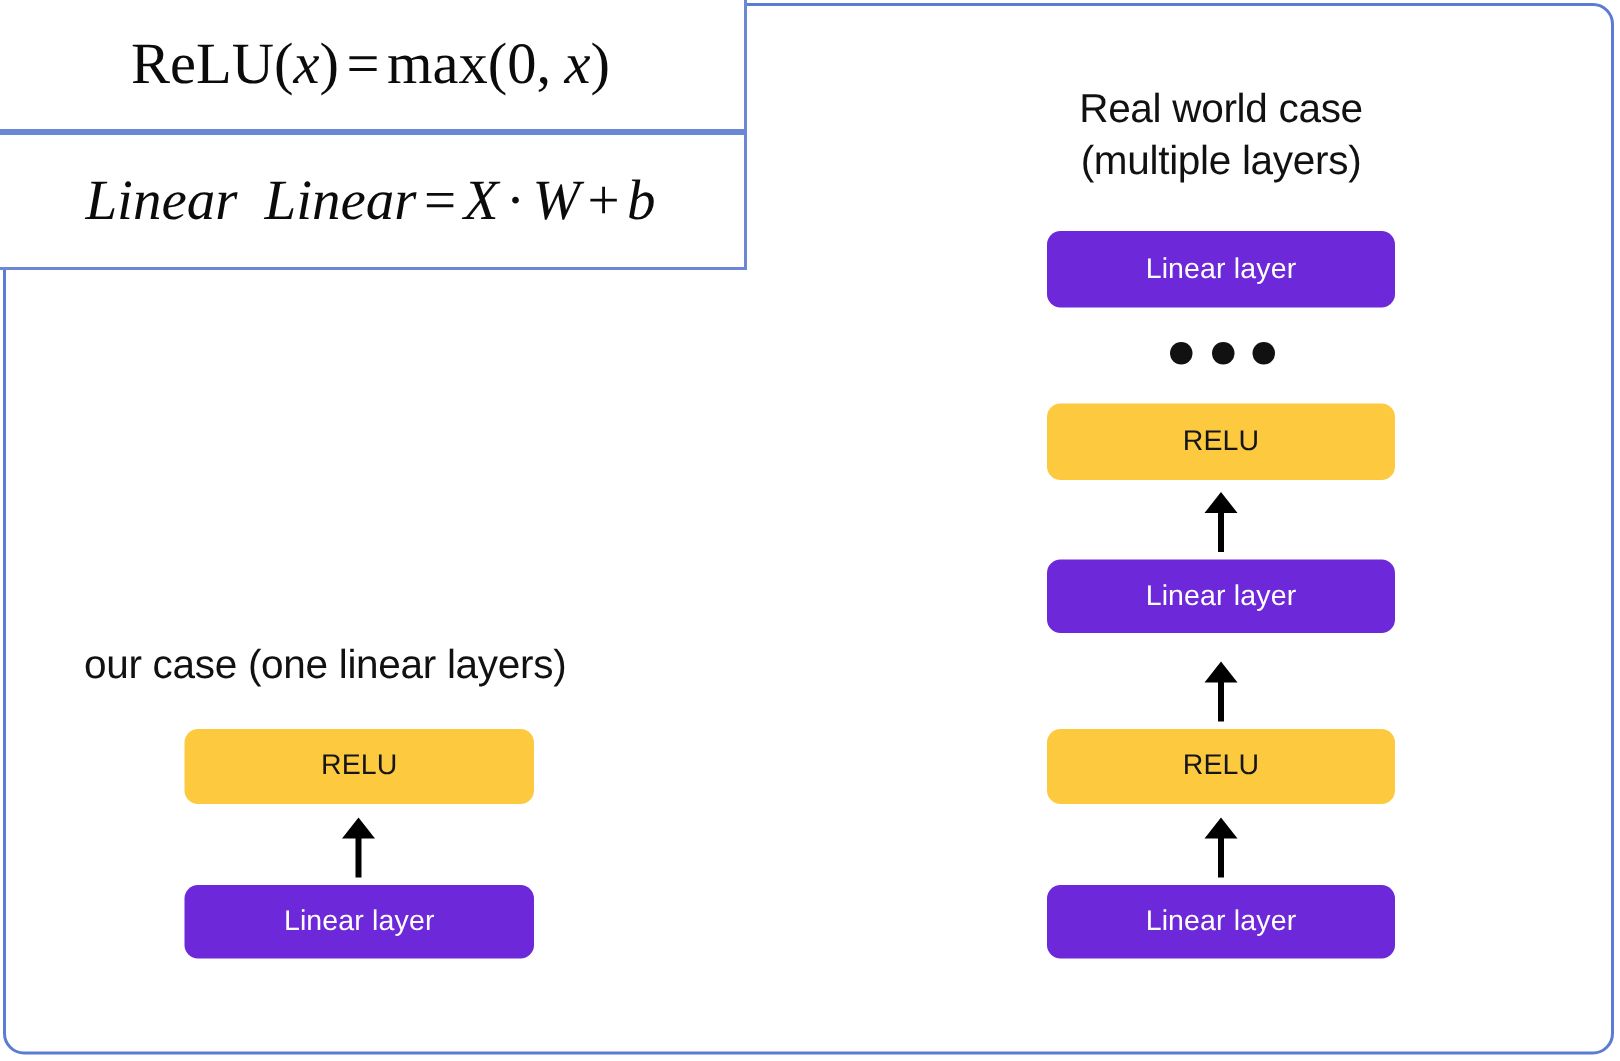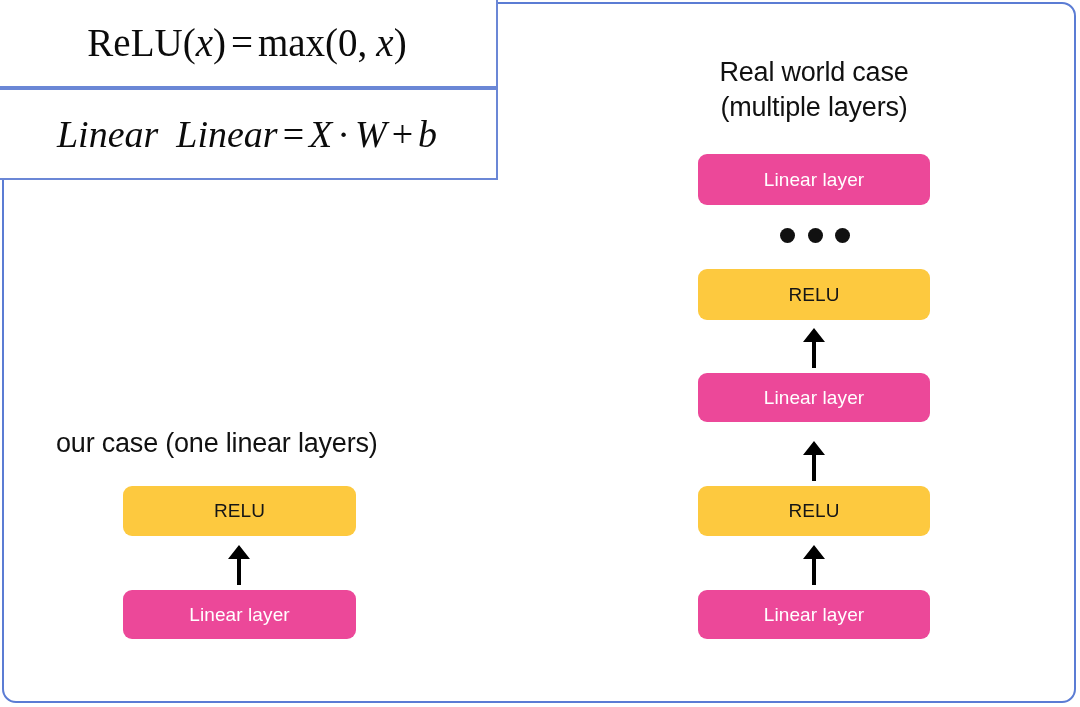--- a/index.html
+++ b/index.html
@@ -92,21 +92,21 @@
     position: absolute;
     box-sizing: border-box;
     border-radius: 9px;
     display: flex;
     align-items: center;
     justify-content: center;
     font-size: 19px;
     letter-spacing: 0.1px;
   }
   .node.linear {
-    background: #ec4899;
+    background: #6d28d9;
     color: #ffffff;
   }
   .node.relu {
     background: #fdc93f;
     color: #161616;
   }
 
   
   .arrow {
     position: absolute;

